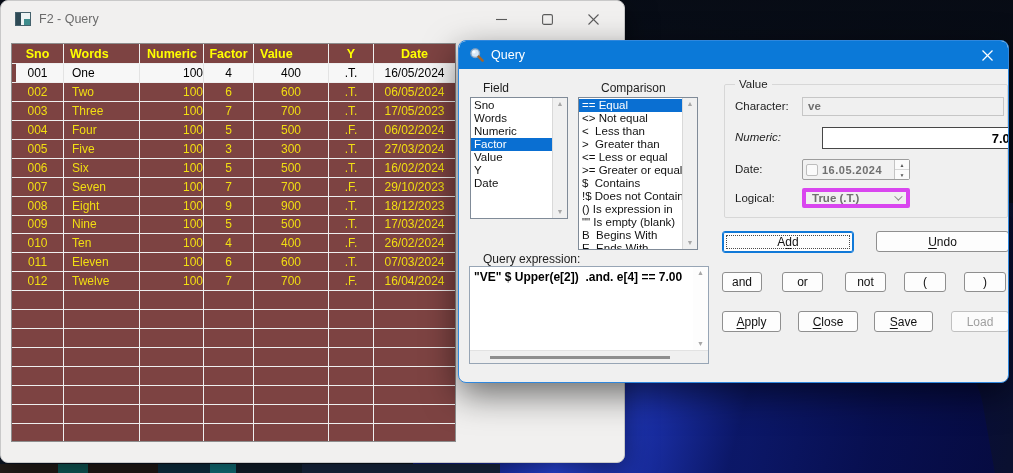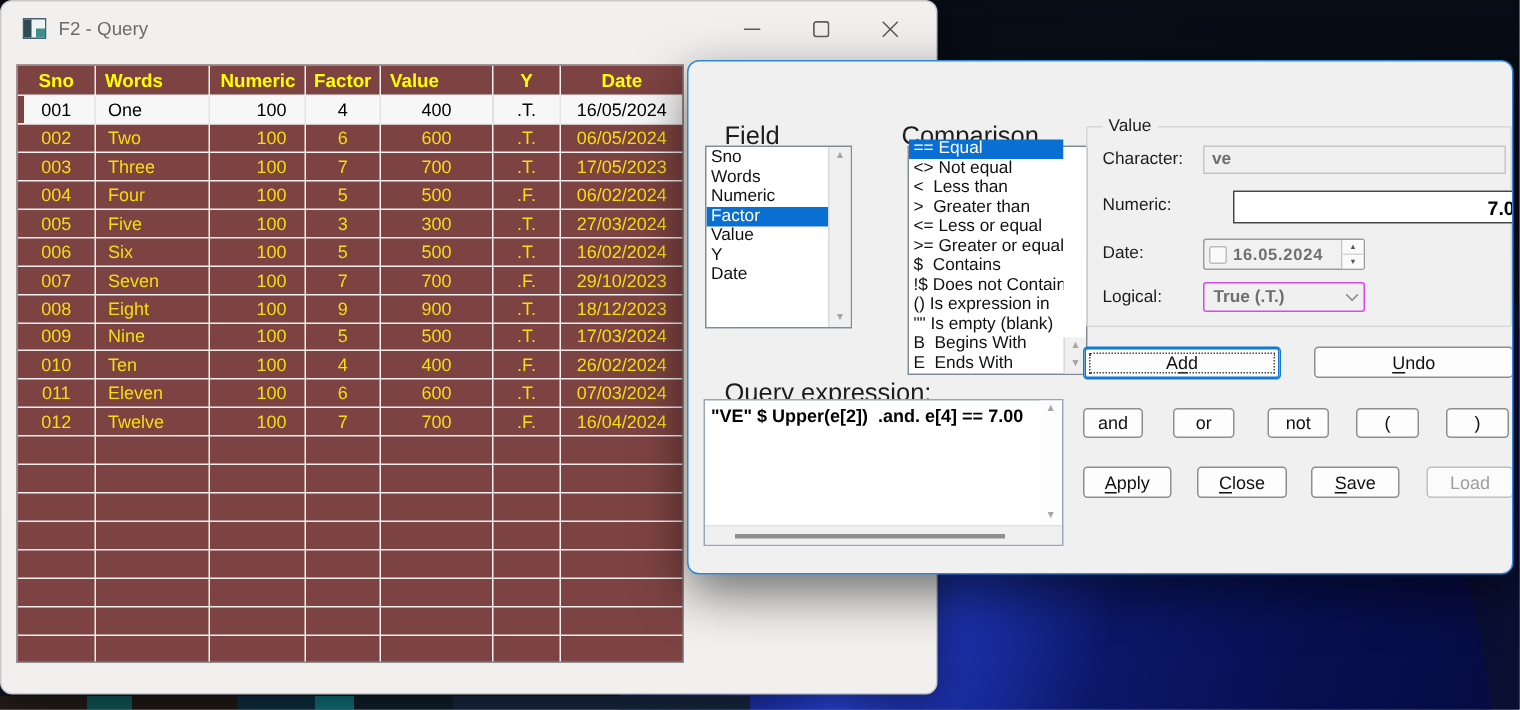--- a/index.html
+++ b/index.html
@@ -39,38 +39,38 @@
   .grid { position:absolute; left:10px; top:42px; width:445px; height:399px;
     background:#7d4342; border:1px solid #8d8d8d; display:flex; flex-direction:column; overflow:hidden; }
   .grid-row { display:flex; height:18.95px; flex:0 0 auto; }
   .grid-header { height:20px; }
   .grid-cell { height:100%; border-right:1px solid #efefef; border-bottom:1px solid #efefef;
     font-size:12px; color:#f2df12; display:flex; align-items:center; overflow:hidden; white-space:nowrap; position:relative; }
   .grid-cell:last-child { border-right:none; }
   .grid-header .grid-cell { color:#ffff00; font-weight:bold; font-size:12.5px; }
   .al-left { justify-content:flex-start; padding-left:8px; }
   .al-center { justify-content:center; }
-  .al-right { justify-content:flex-end; padding-right:12px; }
+  .al-right { justify-content:flex-end; }
   .grid-header .al-right { padding-right:6px; }
   .grid-header .al-left { padding-left:6px; }
   .grid-row.sel .grid-cell { background:#f7f7f7; color:#000; border-right-color:#e3e3e3; }
   .row-indicator { position:absolute; left:0; top:0; bottom:0; width:4px; background:#7d4342; }
 
   
   .dialog { position:absolute; left:458px; top:40px; width:551px; height:343px;
     background:#f0f0f0; border:1px solid #2f87dd; border-radius:8px;
     box-shadow:0 12px 34px rgba(0,0,0,.55); overflow:hidden; }
   .dlg-titlebar { position:absolute; left:0; top:0; right:0; height:28px; background:#0b79d8;
     display:flex; align-items:center; border-radius:7px 7px 0 0; }
   .dlg-title { color:#fff; font-size:12.5px; margin-left:6px; }
   .magnifier { margin-left:10px; display:inline-flex; }
   .dlg-close { position:absolute; right:14px; top:7px; width:14px; height:14px;
     display:flex; align-items:center; justify-content:center; }
 
-  .dlg-label { position:absolute; font-size:17px; color:#1d1d1d;padding-left:10px; }
+  .dlg-label { position:absolute; font-size:12px; color:#1d1d1d;padding-left:10px; }
 
   
   .listbox { position:absolute; background:#fff; border:1px solid #808b98; display:flex; }
   .lb-items { flex:1; overflow:hidden; padding-top:1px; }
   .lb-item { font-size:11.5px; color:#111; height:13px; line-height:13px; padding-left:3px; white-space:pre; }
   .lb-item.sel { background:#0a6fd2; color:#fff; }
   .lb-scroll { width:15px; background:#f0f0f0; border-left:1px solid #d9d9d9;
     display:flex; flex-direction:column; justify-content:space-between; align-items:center; }
   .lb-arrow { font-size:7px; color:#a7a7a7; line-height:12px; }
 
@@ -84,21 +84,21 @@
   .field-num { position:absolute; left:77px; top:42px; width:202px; height:22px; background:#fff;
     border:1px solid #474747; font-size:13px; font-weight:bold; color:#000; text-align:right; padding:3px 6px;margin-left:20px; }
   .date-ctl { position:absolute; left:77px; top:74px; width:108px; height:21px; background:#f1f1f1;
     border:1px solid #9d9d9d; border-radius:2px; display:flex; align-items:center; }
   .date-check { width:12px; height:12px; margin-left:3px; background:#fafafa; border:1px solid #bdbdbd; border-radius:2px; }
   .date-text { flex:1; font-size:11px; font-weight:bold; color:#6f6f6f; letter-spacing:.5px; padding-left:4px; white-space:nowrap; }
   .date-spin { width:15px; height:100%; border-left:1px solid #c4c4c4; display:flex; flex-direction:column; }
   .spin-btn { flex:1; display:flex; align-items:center; justify-content:center; font-size:5px; color:#555; background:#fbfbfb; }
   .spin-btn.up { border-bottom:1px solid #d6d6d6; }
   .combo { position:absolute; left:77px; top:103px; width:108px; height:20px; background:#f0f0f0;
-    border:1px solid #d946ef; border-radius:2px; display:flex; align-items:center; }
+    border:4px solid #d946ef; border-radius:2px; display:flex; align-items:center; }
   .combo-text { flex:1; font-size:11.5px; font-weight:bold; color:#6f6f6f; padding-left:6px; white-space:nowrap; }
   .combo-chev { width:18px; display:flex; align-items:center; justify-content:center; }
   .chev { width:6px; height:6px; border-right:1.4px solid #8a8a8a; border-bottom:1.4px solid #8a8a8a;
     transform:rotate(45deg) translateY(-2px); }
 
   
   .exprbox { position:absolute; left:10px; top:225px; width:240px; height:98px;
     background:#fff; border:1px solid #97a5b5; display:flex; flex-direction:column; }
   .expr-main { flex:1; display:flex; }
   .expr-text { flex:1; font-size:12px; font-weight:bold; color:#000; padding:3px 2px 0 4px; white-space:pre; overflow:hidden; }
@@ -358,40 +358,56 @@
         <div class="grid-cell al-right" style="width: 64px;"></div>
         <div class="grid-cell al-center" style="width: 50px;"></div>
         <div class="grid-cell al-center" style="width: 75px;"></div>
         <div class="grid-cell al-center" style="width: 45px;"></div>
         <div class="grid-cell al-center" style="width: 81px;"></div>
       </div>
     </div>
 </div>
 
 <div class="dialog">
+  <div class="dlg-titlebar">
+    <span class="magnifier">
+      <svg width="16" height="16" viewBox="0 0 16 16">
+        <circle cx="6.2" cy="6.2" r="4.3" fill="#d8e8f8" stroke="#8fa6c0" stroke-width="1.4"></circle>
+        <circle cx="5" cy="5" r="1.6" fill="#ffffff" opacity="0.9"></circle>
+        <line x1="9.6" y1="9.6" x2="13.6" y2="13.6" stroke="#a2662e" stroke-width="2.6" stroke-linecap="round"></line>
+      </svg>
+    </span>
+    <span class="dlg-title">Query</span>
+    <span class="dlg-close">
+      <svg width="11" height="11" viewBox="0 0 11 11">
+          <line x1="0.5" y1="0.5" x2="10.5" y2="10.5" stroke="#ffffff" stroke-width="1.2"></line>
+          <line x1="10.5" y1="0.5" x2="0.5" y2="10.5" stroke="#ffffff" stroke-width="1.2"></line>
+        </svg>
+    </span>
+  </div>
 
   <span class="dlg-label" style="left:14px; top:40px;">Field</span>
   <div class="listbox" style="left:11px; top:56px; width:98px; height:122px;">
     <div class="lb-items">
         <div class="lb-item">Sno</div>
         <div class="lb-item">Words</div>
         <div class="lb-item">Numeric</div>
         <div class="lb-item sel">Factor</div>
         <div class="lb-item">Value</div>
         <div class="lb-item">Y</div>
         <div class="lb-item">Date</div>
       </div>
     <div class="lb-scroll">
       <span class="lb-arrow">▲</span>
       <span class="lb-arrow">▼</span>
     </div>
   </div>
 
   <span class="dlg-label" style="left:132px; top:40px;">Comparison</span>
-  <div class="listbox" style="left:146px; top:56px; width:120px; height:153px;align-items:flex-end;">
+  <div class="listbox" style="left:119px; top:56px; width:120px; height:153px;">
     <div class="lb-items">
         <div class="lb-item sel">== Equal</div>
         <div class="lb-item">&lt;&gt; Not equal</div>
         <div class="lb-item">&lt;  Less than</div>
         <div class="lb-item">&gt;  Greater than</div>
         <div class="lb-item">&lt;= Less or equal</div>
         <div class="lb-item">&gt;= Greater or equal</div>
         <div class="lb-item">$  Contains</div>
         <div class="lb-item">!$ Does not Contain</div>
         <div class="lb-item">() Is expression in</div>
@@ -402,21 +418,21 @@
     <div class="lb-scroll">
       <span class="lb-arrow">▲</span>
       <span class="lb-arrow">▼</span>
     </div>
   </div>
 
   <div class="value-group">
     <span class="vg-legend">Value</span>
     <span class="vg-label" style="top:15px;">Character:</span>
     <div class="field-char">ve</div>
-    <span class="vg-label" style="top:46px;">Numeric:</span>
+    <span class="vg-label" style="top:46px;font-style:italic;">Numeric:</span>
     <div class="field-num">7.00</div>
     <span class="vg-label" style="top:78px;">Date:</span>
     <div class="date-ctl">
       <span class="date-check"></span>
       <span class="date-text">16.05.2024</span>
       <span class="date-spin">
         <span class="spin-btn up">▲</span>
         <span class="spin-btn">▼</span>
       </span>
     </div>

